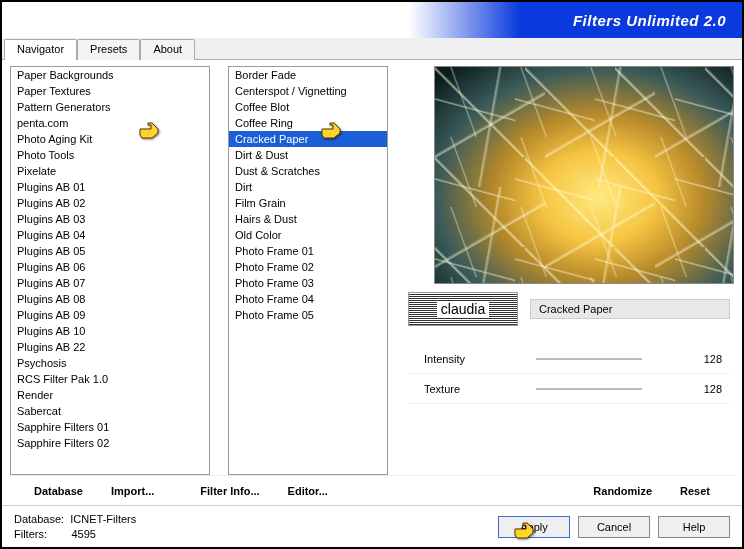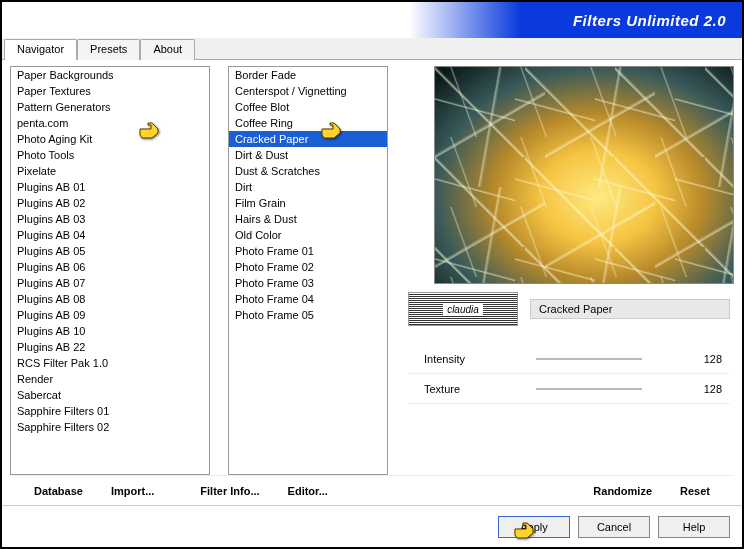--- a/index.html
+++ b/index.html
@@ -26,21 +26,21 @@
 .preview { width: 300px; height: 218px; border: 1px solid #888; background: radial-gradient(ellipse at 55% 60%, #ffea80 0%, #f5c442 25%, #b88a2a 45%, #3a5a5a 70%, #0a1a1a 95%); position: relative; overflow: hidden; margin-left: auto; }
 .preview::before { content: ""; position: absolute; inset: 0; background-image:
   linear-gradient(45deg, transparent 48%, rgba(255,255,220,.6) 49%, transparent 51%),
   linear-gradient(-30deg, transparent 47%, rgba(255,255,220,.5) 48%, transparent 50%),
   linear-gradient(15deg, transparent 46%, rgba(255,255,220,.5) 47%, transparent 49%),
   linear-gradient(100deg, transparent 45%, rgba(255,255,220,.45) 46%, transparent 48%),
   linear-gradient(70deg, transparent 42%, rgba(255,255,220,.4) 43%, transparent 45%);
   background-size: 90px 90px, 110px 110px, 80px 80px, 120px 120px, 70px 70px; }
 .param-header { display: flex; align-items: center; gap: 12px; margin-top: 8px; padding-right: 4px; }
 .logo-mini { width: 110px; height: 34px; background: repeating-linear-gradient(0deg, #333, #333 1px, #fff 1px, #fff 2px); border: 1px solid #999; display: flex; align-items: center; justify-content: center; }
-.logo-mini span { background: #fff; padding: 0 4px; font-style: italic; font-size: 10px; }
+.logo-mini span { background: #fff; padding: 0 4px; font-size: 14px; }
 .filter-name-bar { flex: 1; height: 20px; background: #e8e8e8; border: 1px solid #ccc; display: flex; align-items: center; padding-left: 8px; }
 .params-rows { margin-top: 18px; padding-right: 4px; }
 .param-row { display: flex; align-items: center; height: 30px; border-bottom: 1px solid #eee; gap: 28px; }
 .param-row .p-label { width: 80px; padding-left: 16px; }
 .param-row .p-slider { flex: 1; height: 2px; background: #bbb; margin: 0 20px; position: relative; }
 .param-row .p-value { width: 40px; text-align: right; padding-right: 8px; }
 .button-row { height: 30px; display: flex; align-items: center; padding: 0 10px; gap: 0; border-top: 1px solid #eee; margin: 0 8px; }
 .btn-link { font-weight: bold; padding: 4px 14px; cursor: default; }
 .spacer { flex: 1; }
 .status-bar { height: 42px; border-top: 1px solid #ccc; display: flex; align-items: center; padding: 0 12px; }
@@ -79,20 +79,21 @@
         <div class="list-item">Plugins AB 02</div>
         <div class="list-item">Plugins AB 03</div>
         <div class="list-item">Plugins AB 04</div>
         <div class="list-item">Plugins AB 05</div>
         <div class="list-item">Plugins AB 06</div>
         <div class="list-item">Plugins AB 07</div>
         <div class="list-item">Plugins AB 08</div>
         <div class="list-item">Plugins AB 09</div>
         <div class="list-item">Plugins AB 10</div>
         <div class="list-item">Plugins AB 22</div>
+        <div class="list-item">Psychosis</div>
         <div class="list-item">RCS Filter Pak 1.0</div>
         <div class="list-item">Render</div>
         <div class="list-item">Sabercat</div>
         <div class="list-item">Sapphire Filters 01</div>
         <div class="list-item">Sapphire Filters 02</div>
       </div>
   </div>
 
   <div class="col col2">
     <div class="list-box" id="filt-list">
@@ -146,20 +147,24 @@
   <div class="btn-link">Import...</div>
   <div style="width:18px"></div>
   <div class="btn-link">Filter Info...</div>
   <div class="btn-link">Editor...</div>
   <div class="spacer"></div>
   <div class="btn-link">Randomize</div>
   <div class="btn-link">Reset</div>
 </div>
 
 <div class="status-bar">
+  <div class="status-left">
+    <div><span>Database:</span>&nbsp;&nbsp;<span>ICNET-Filters</span></div>
+    <div><span>Filters:</span>&nbsp;&nbsp;&nbsp;&nbsp;&nbsp;&nbsp;&nbsp;&nbsp;<span>4595</span></div>
+  </div>
   <div class="footer-btns">
     <div class="footer-btn primary">Apply</div>
     <div class="footer-btn">Cancel</div>
     <div class="footer-btn">Help</div>
   </div>
 </div>
 
 <div class="pointer" style="left:136px; top:118px;">
   <svg width="28" height="20" viewBox="0 0 28 20">
       <path d="M2 9 L13 9 L13 5 L10 5 L10 3 L14 3 L20 9 L20 13 L14 18 L4 18 L2 15 Z" fill="#ffd42a" stroke="#5a3500" stroke-width="1"></path>

